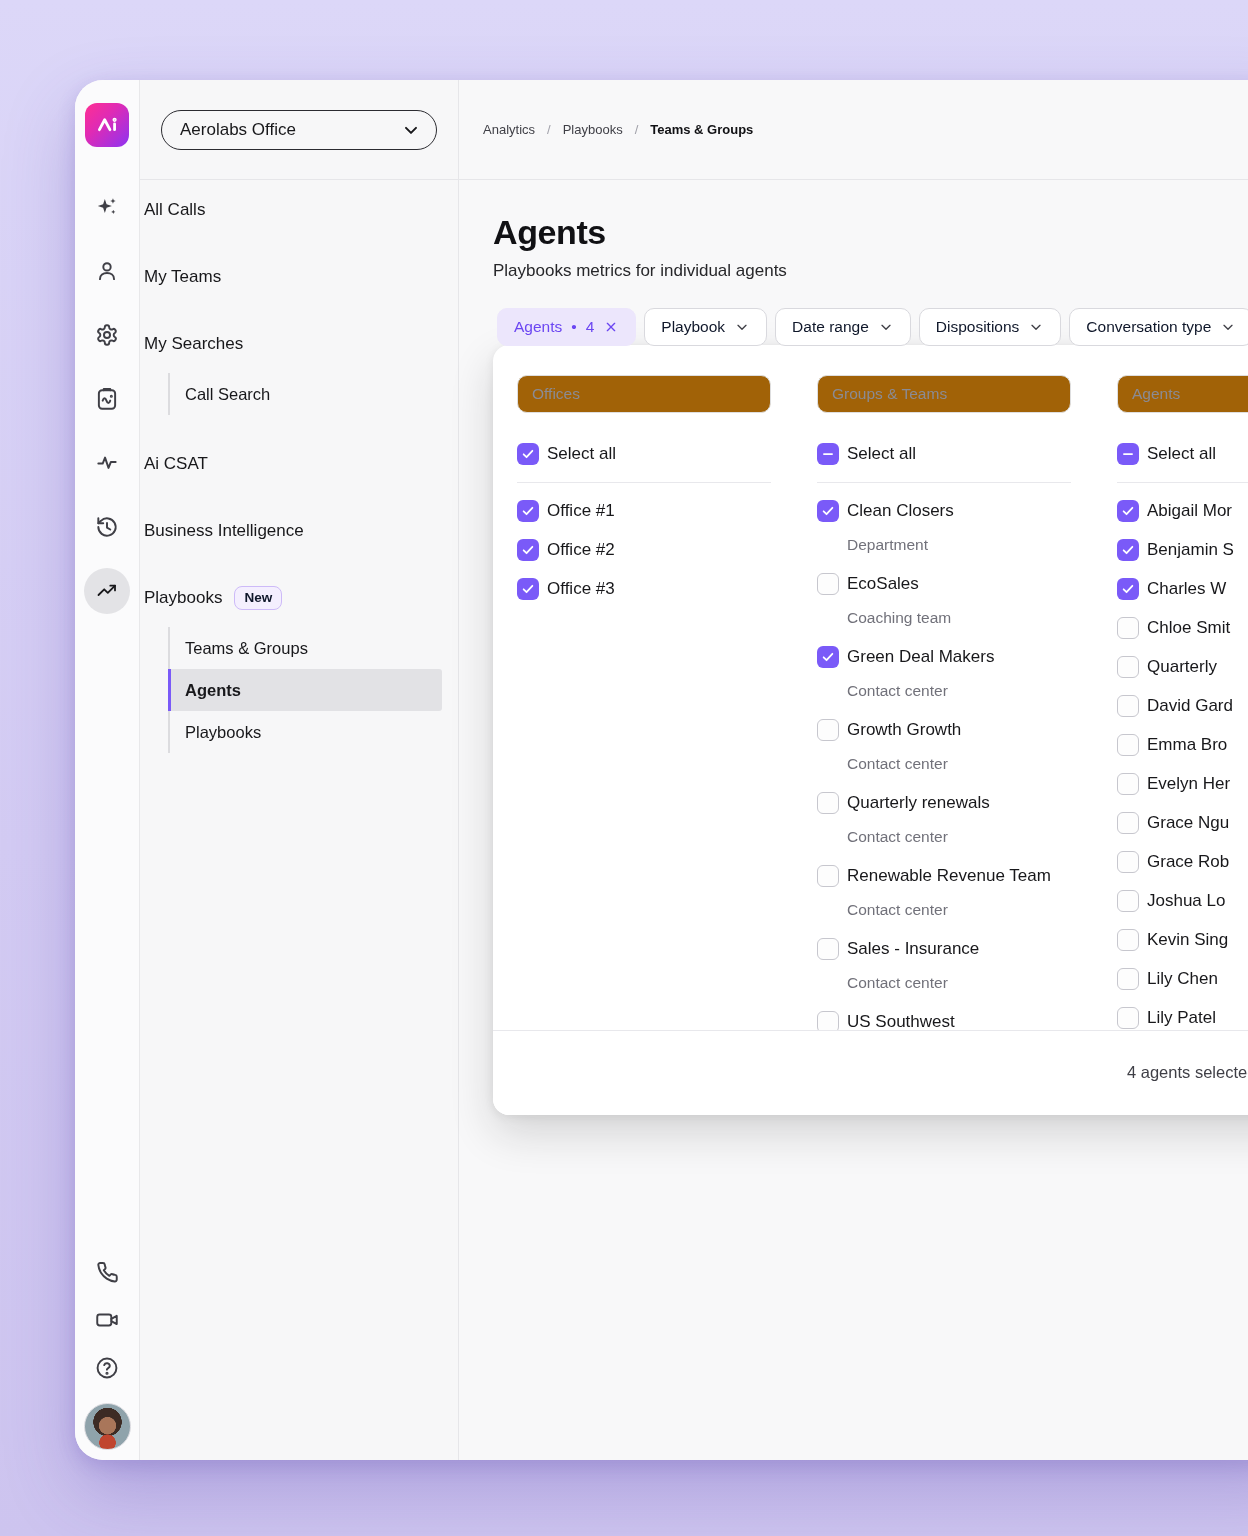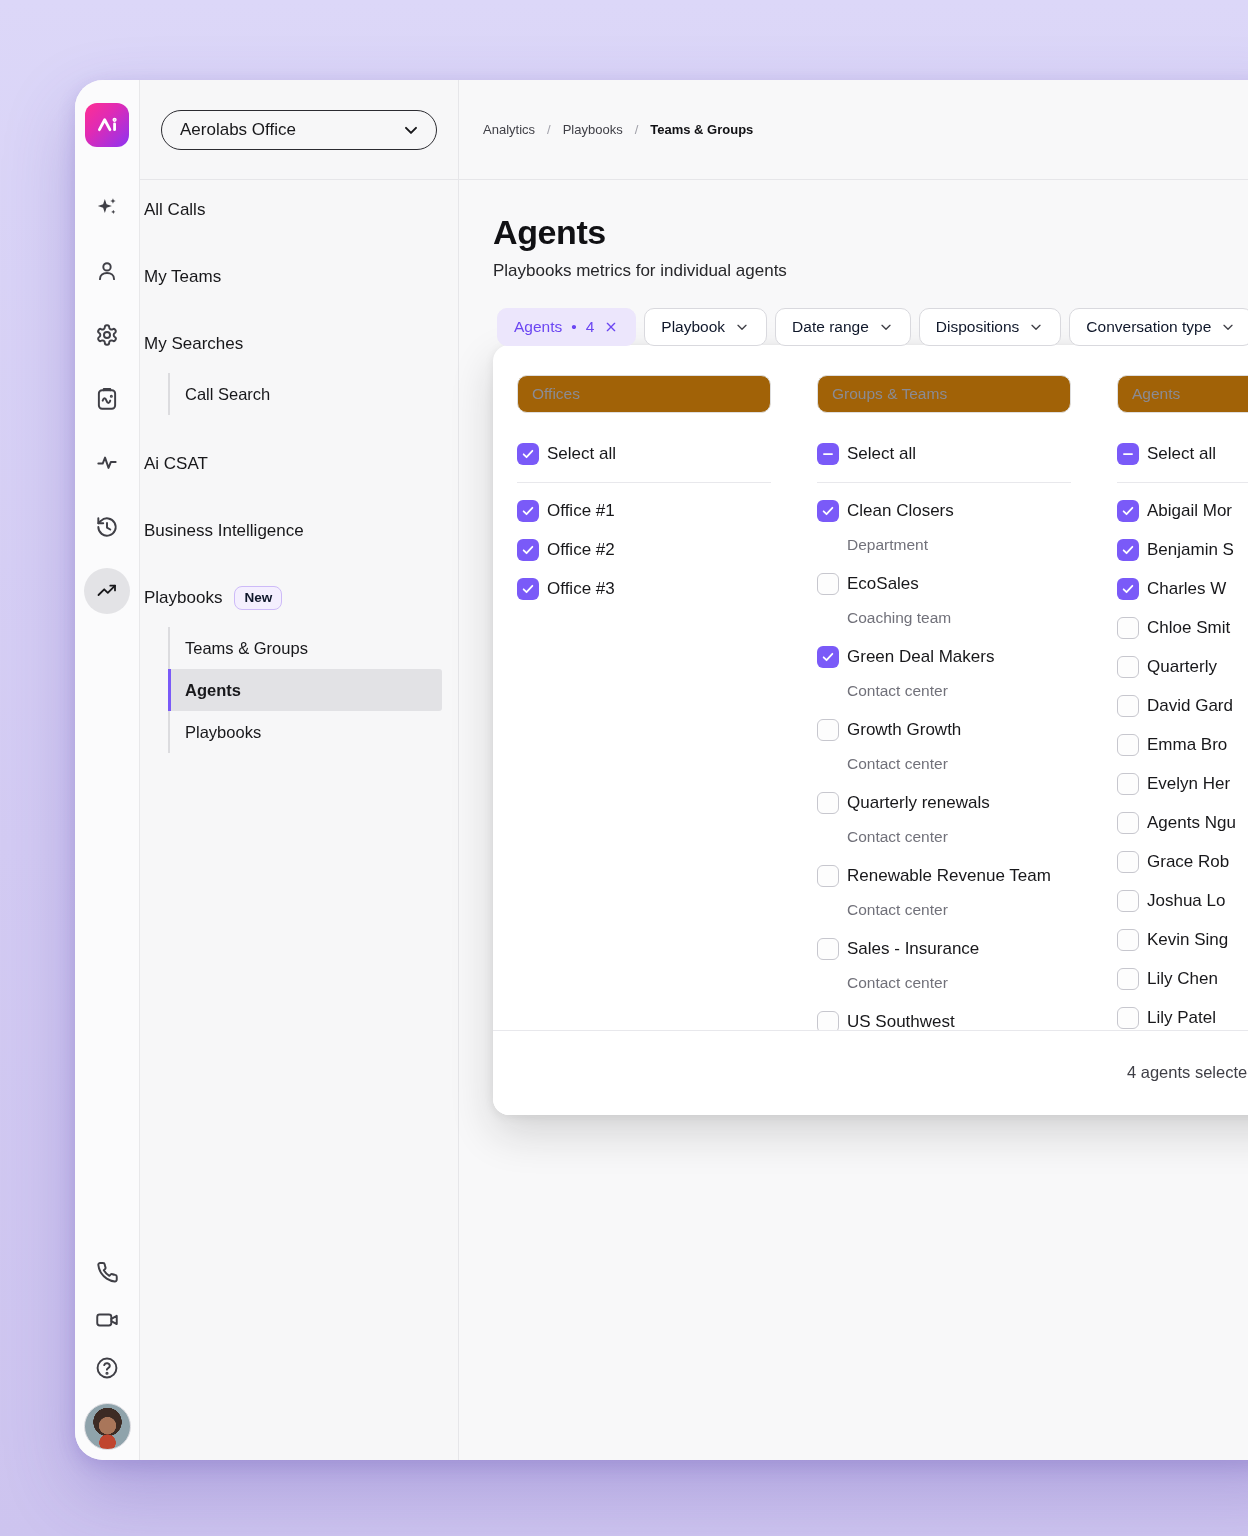--- a/index.html
+++ b/index.html
@@ -592,21 +592,21 @@
 
     </span>
   </div>
 
   <div class="row item-row">
     <span class="cb unchecked">
       
       
     </span>
     <span class="row-main">
-      <span class="row-label">Agents Ngu</span>
+      <span class="row-label">Grace Ngu</span>
 
     </span>
   </div>
 
   <div class="row item-row">
     <span class="cb unchecked">
       
       
     </span>
     <span class="row-main">

